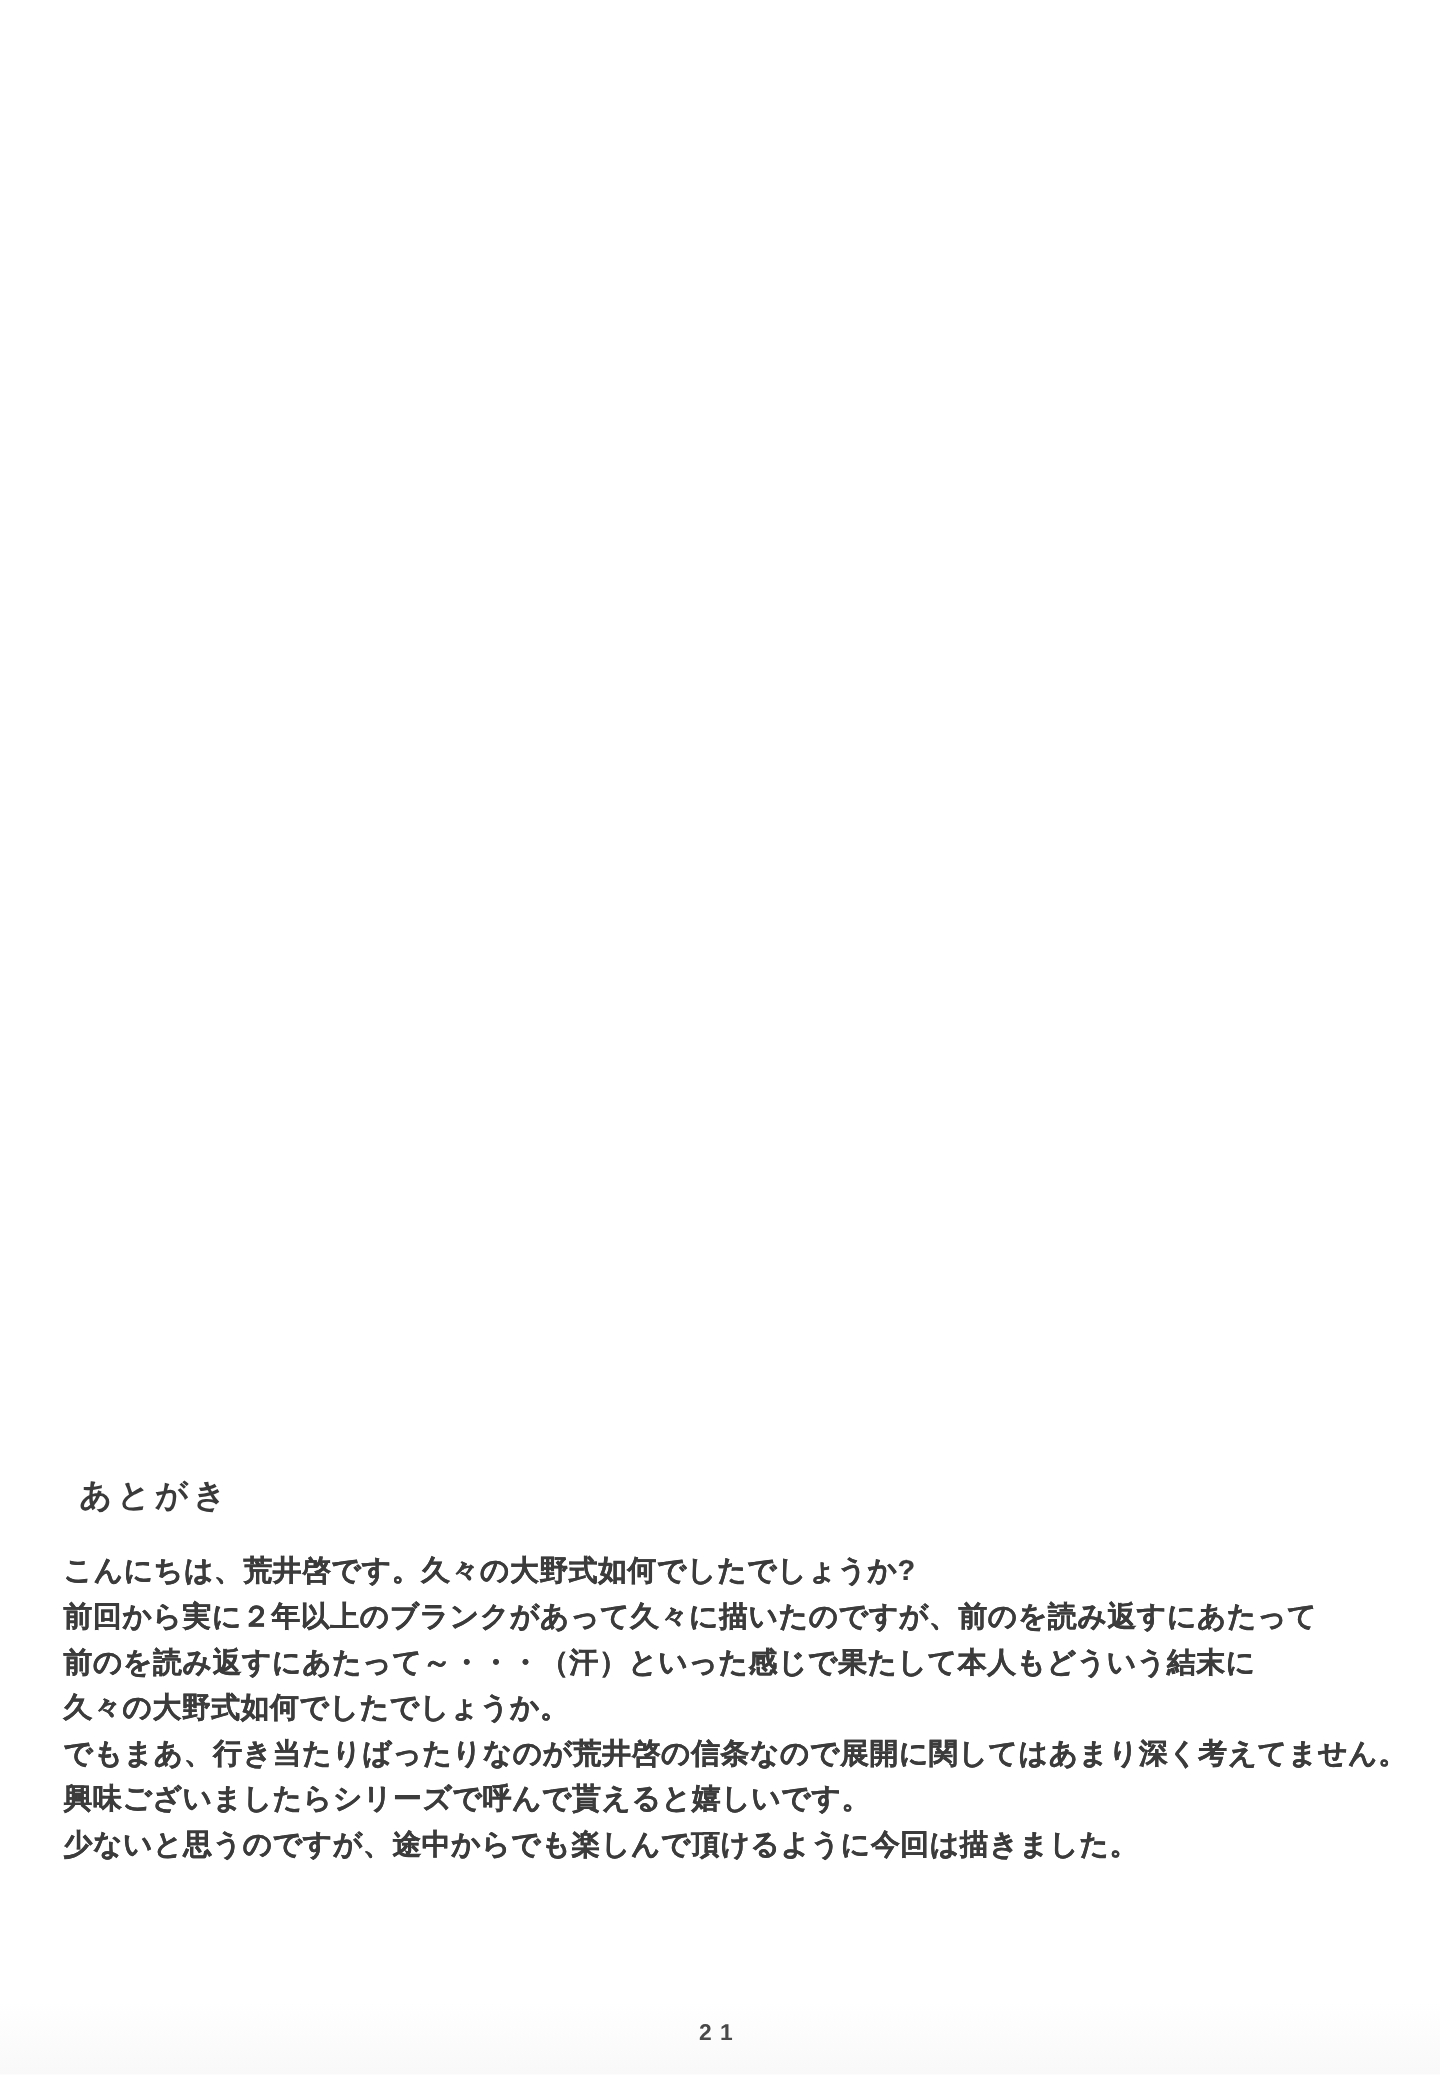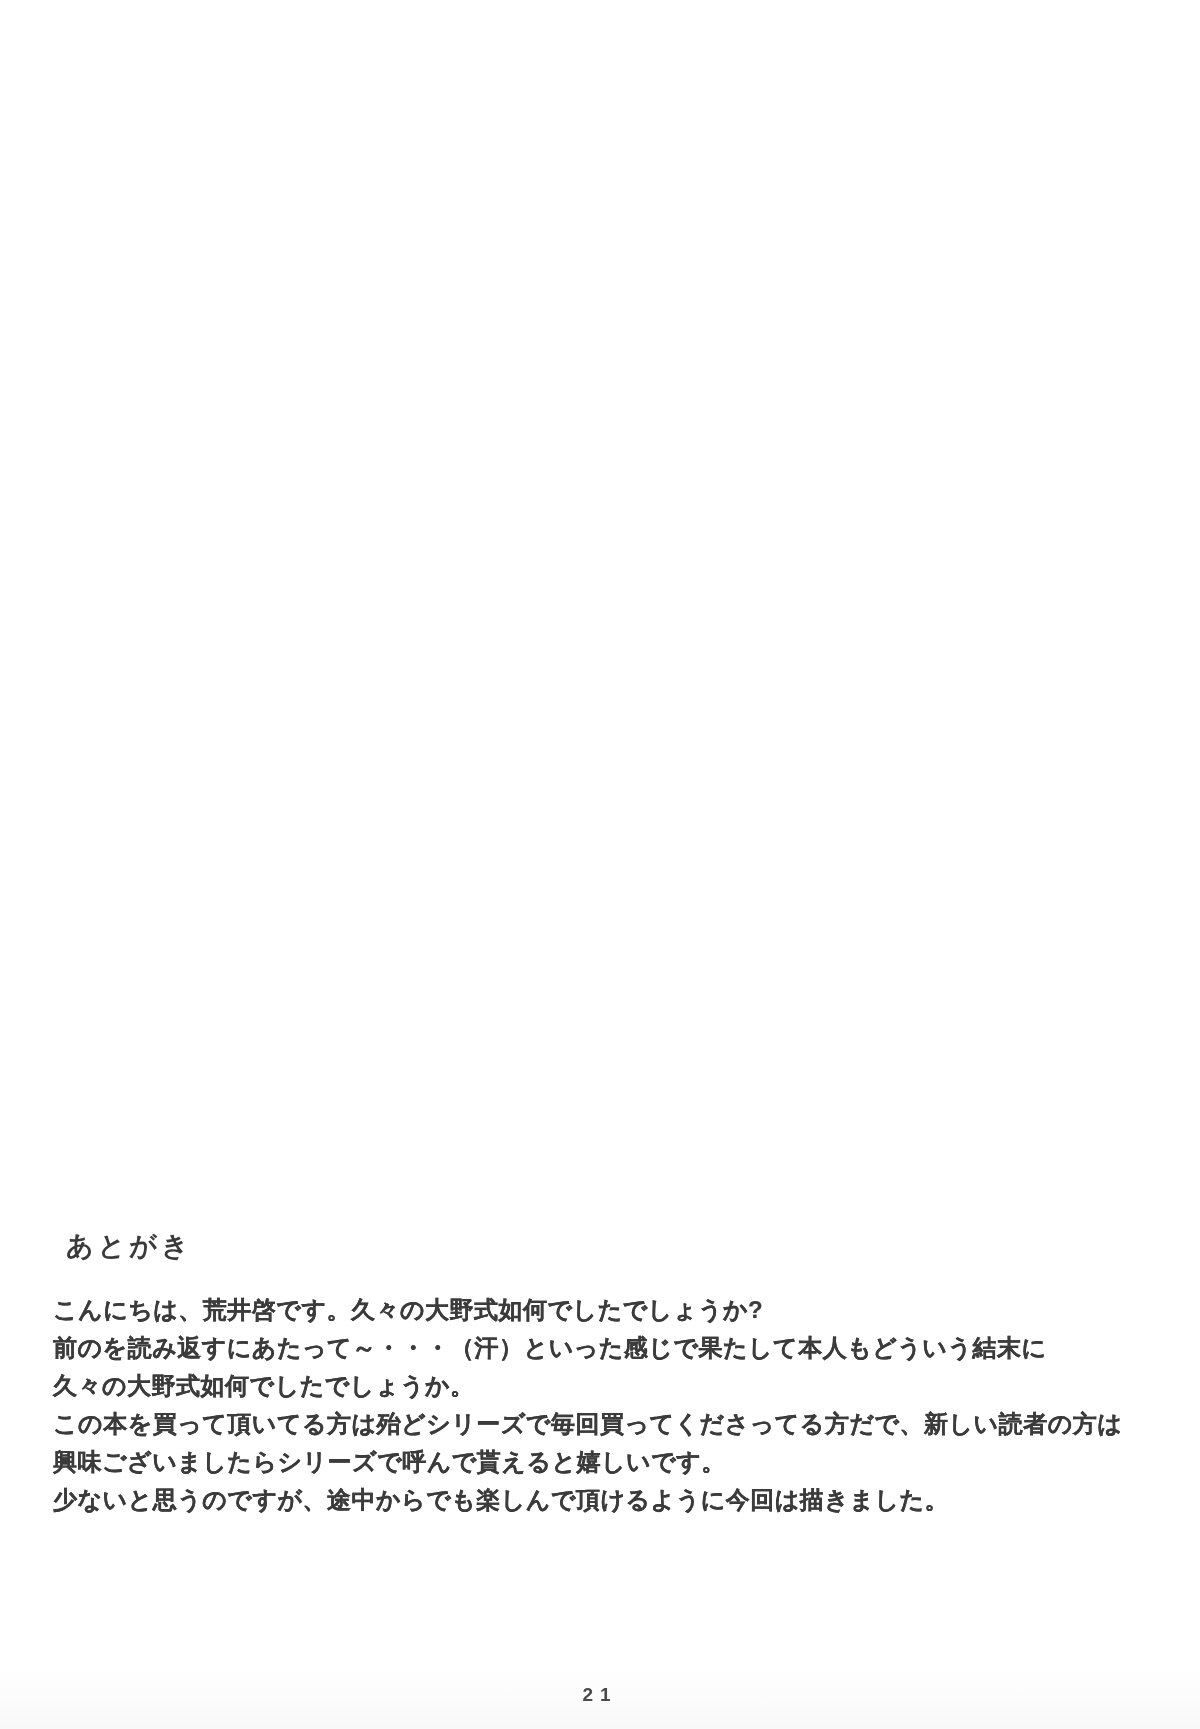--- a/index.html
+++ b/index.html
@@ -65,23 +65,24 @@
 </style>
 </head>
 <body>
 
 <div class="page">
 
   <div class="afterword-title">あとがき</div>
 
   <div class="afterword-body">
     <div class="afterword-line">こんにちは、荒井啓です。久々の大野式如何でしたでしょうか?</div>
+    <div class="afterword-line">前回から実に２年以上のブランクがあって久々に描いたのですが、前のを読み返すにあたって</div>
     <div class="afterword-line">前のを読み返すにあたって～・・・（汗）といった感じで果たして本人もどういう結末に</div>
     <div class="afterword-line">久々の大野式如何でしたでしょうか。</div>
-    <div class="afterword-line">この本を買って頂いてる方は殆どシリーズで毎回買ってくださってる方だで、新しい読者の方は</div>
+    <div class="afterword-line">でもまあ、行き当たりばったりなのが荒井啓の信条なので展開に関してはあまり深く考えてません。</div>
     <div class="afterword-line">興味ございましたらシリーズで呼んで貰えると嬉しいです。</div>
     <div class="afterword-line">少ないと思うのですが、途中からでも楽しんで頂けるように今回は描きました。</div>
   </div>
 
   <div class="page-number">21</div>
 
   <div class="scan-shade"></div>
 
 </div>
 

